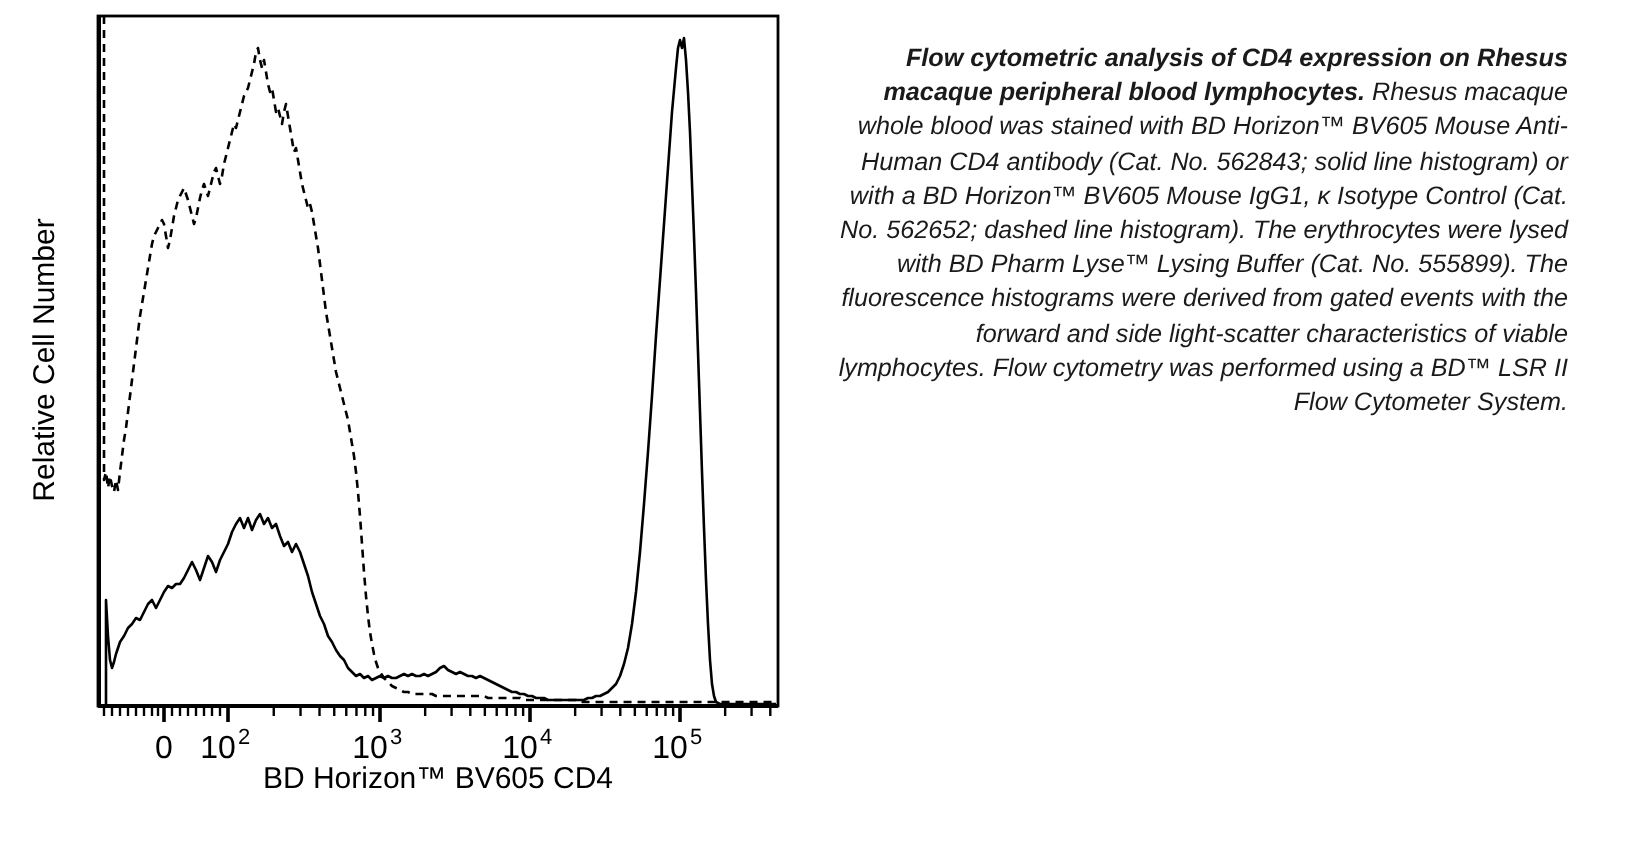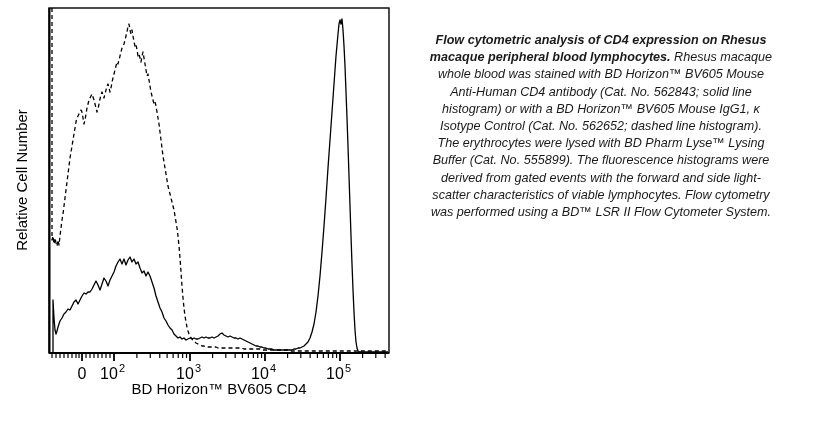--- a/index.html
+++ b/index.html
@@ -54,22 +54,22 @@
     left: 413px;
     top: 16px;
     width: 376px;
   }
   #caption-text {
     font-family: "Liberation Sans", sans-serif;
     font-style: italic;
     font-size: 12.6px;
     line-height: 17.2px;
     color: #1a1a1a;
-    text-align: center;
-    margin: 16px;
+    text-align: right;
+    margin: 5px;
   }
   #caption-text .lead {
     font-weight: bold;
   }
 </style>
 </head>
 <body>
 
 <div id="page">
 

